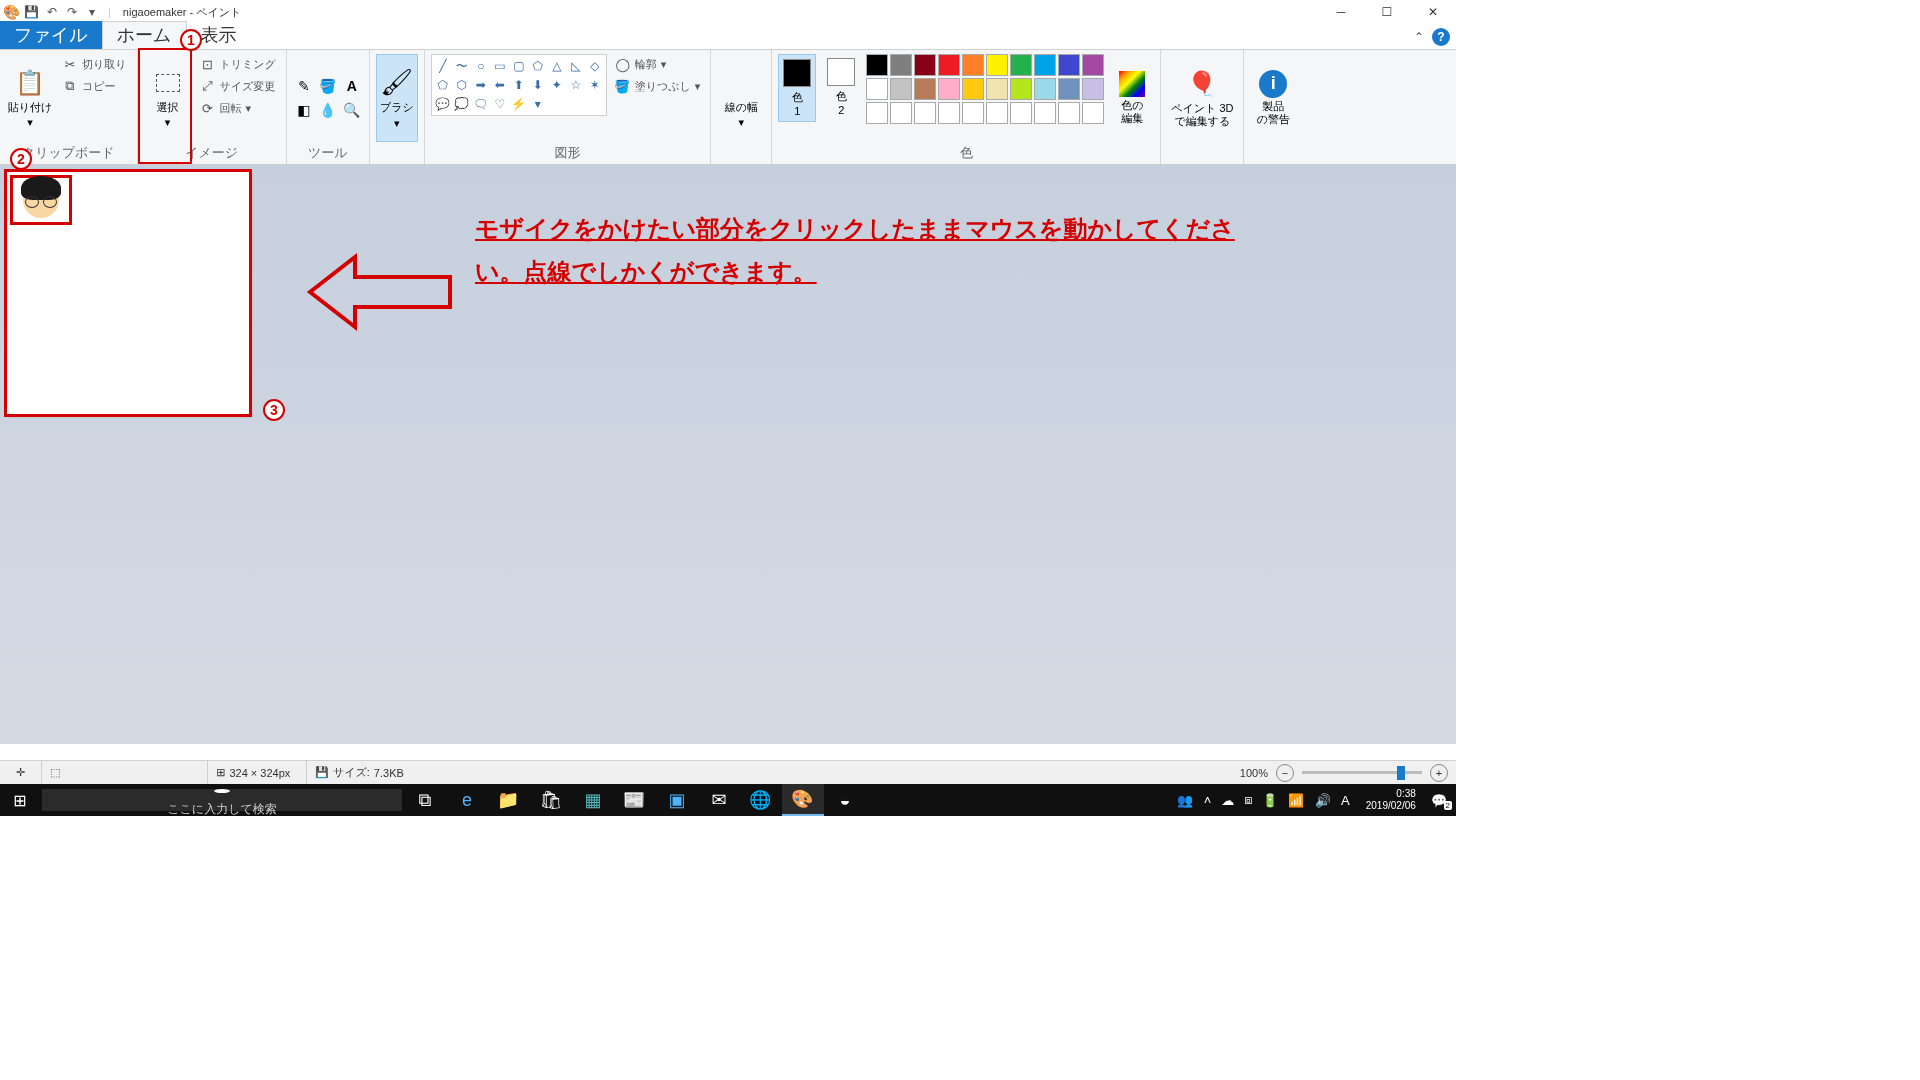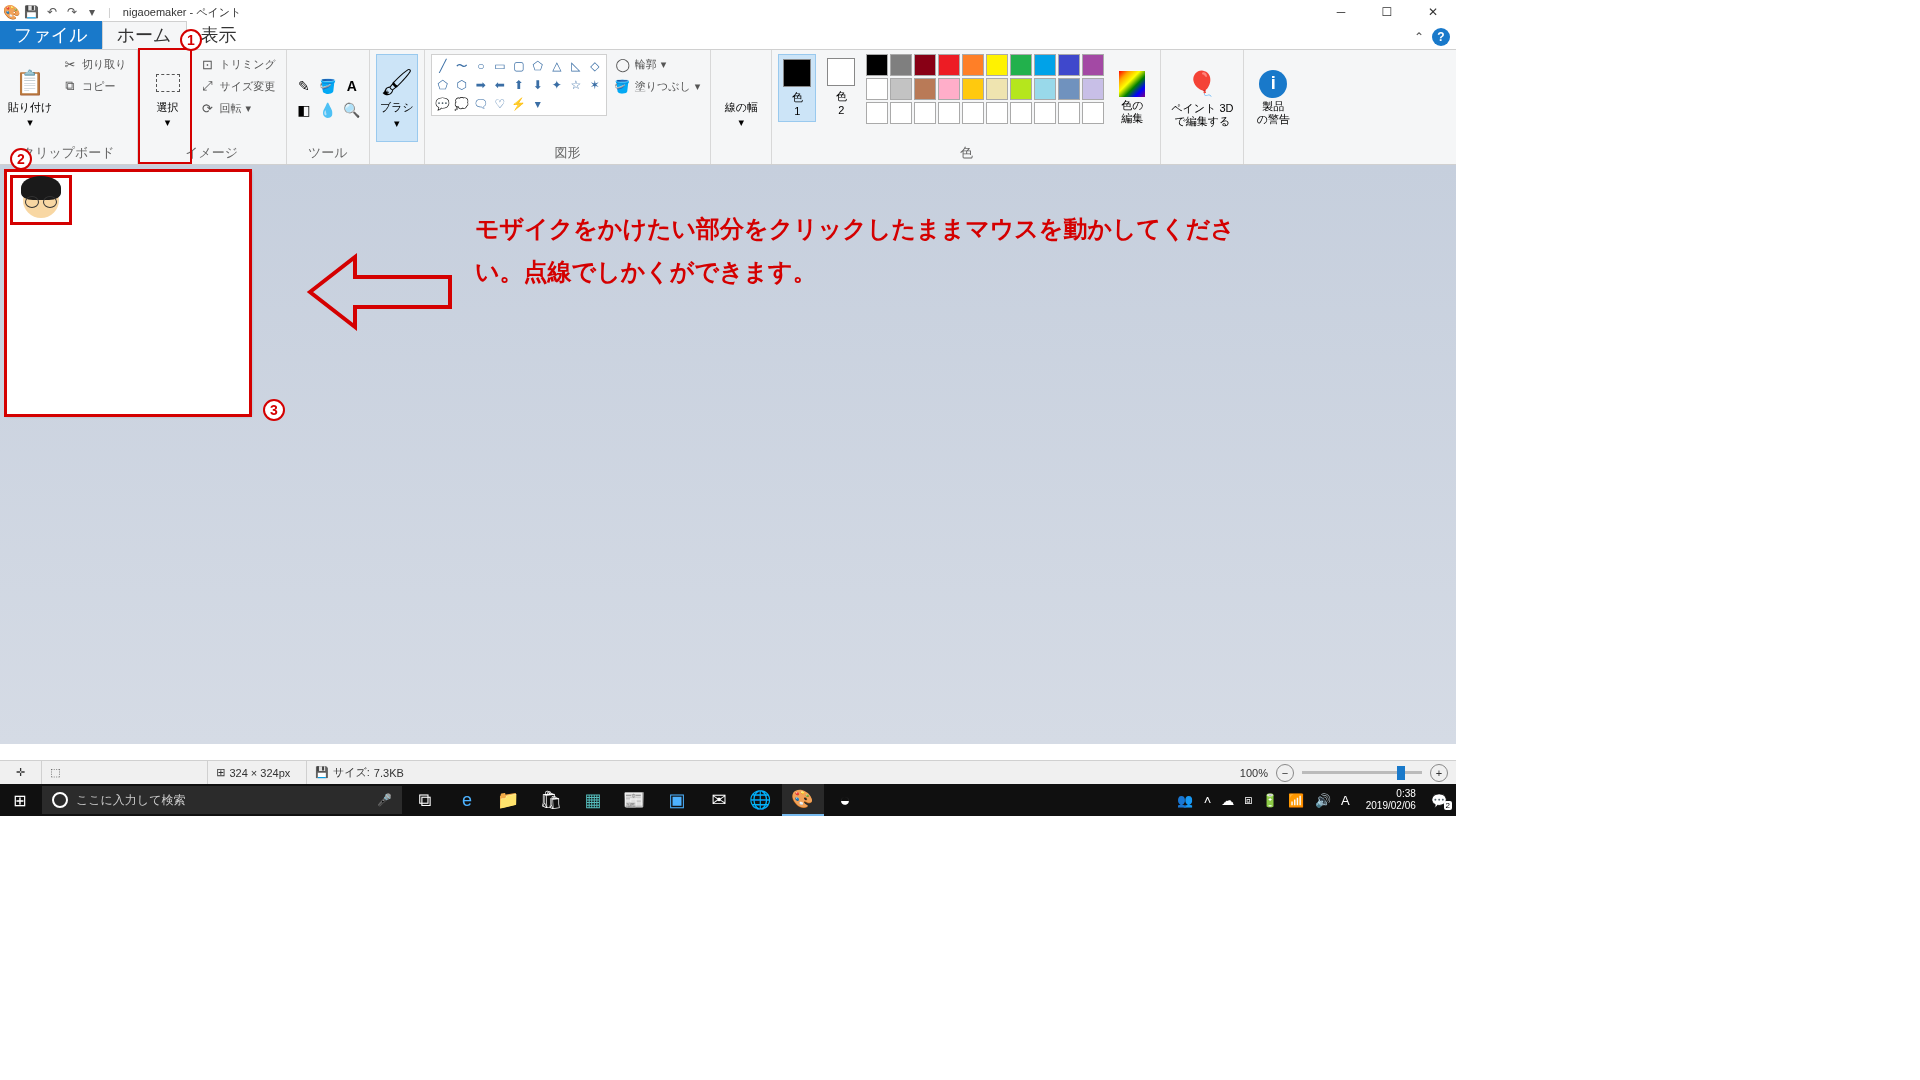--- a/index.html
+++ b/index.html
@@ -60,35 +60,35 @@
 .avatar-head { width: 36px; height: 36px; border-radius: 50%; background: #f8d7a3; position: relative; }
 .avatar-hair { position: absolute; top: -6px; left: -2px; width: 40px; height: 24px; background: #1a1a1a; border-radius: 50% 50% 30% 30%; }
 .avatar-glasses { position: absolute; top: 14px; left: 2px; width: 32px; height: 10px; display: flex; justify-content: space-between; }
 .avatar-glasses::before, .avatar-glasses::after { content: ''; width: 12px; height: 10px; border: 1.5px solid #333; border-radius: 50%; }
 
 .circled-num { display: inline-flex; width: 22px; height: 22px; border: 2px solid #d40000; border-radius: 50%; align-items: center; justify-content: center; color: #d40000; font-weight: bold; font-size: 14px; position: absolute; background: #fff; }
 .num1 { top: 29px; left: 180px; z-index: 10; }
 .num2 { top: 148px; left: 10px; z-index: 10; }
 .num3 { top: 398px; left: 263px; z-index: 10; }
 
-.instruction { position: absolute; color: #d40000; font-weight: bold; font-size: 24px; line-height: 1.8; }
+.instruction { position: absolute; color: #d40000; font-weight: bold; font-size: 24px; line-height: 1.8; text-decoration: underline; }
 .arrow-left { position: absolute; top: 245px; left: 300px; }
 .arrow-left svg { width: 160px; height: 100px; }
 
 .statusbar { position: absolute; bottom: 32px; left: 0; right: 0; height: 24px; background: #f0f0f0; border-top: 1px solid #d0d0d0; display: flex; align-items: center; font-size: 11px; color: #333; padding: 0 8px; gap: 16px; }
 .status-item { display: flex; align-items: center; gap: 4px; border-left: 1px solid #d0d0d0; padding-left: 8px; height: 100%; }
 .status-item:first-child { border: none; }
 .status-right { margin-left: auto; display: flex; align-items: center; gap: 8px; }
 .zoom-slider { width: 120px; height: 3px; background: #bbb; position: relative; }
 .zoom-thumb { position: absolute; left: 95px; top: -5px; width: 8px; height: 14px; background: #1979ca; }
 .zoom-btn { width: 18px; height: 18px; border: 1px solid #888; border-radius: 50%; display: flex; align-items: center; justify-content: center; cursor: pointer; font-size: 11px; }
 
 .taskbar { position: absolute; bottom: 0; left: 0; right: 0; height: 32px; background: #101010; display: flex; align-items: center; color: #fff; font-size: 12px; }
 .taskbar .start { width: 40px; height: 100%; display: flex; align-items: center; justify-content: center; cursor: pointer; font-size: 16px; }
-.taskbar .search-box { height: 28px; width: 360px; background: #2b2b2b; display: flex; align-items: center; gap: 8px; padding: 0 10px; margin: 0 2px; }
+.taskbar .search-box { height: 22px; width: 360px; background: #2b2b2b; display: flex; align-items: center; gap: 8px; padding: 0 10px; margin: 0 2px; flex-direction: column; }
 .taskbar .cortana-icon { width:16px; height:16px; border:2px solid #fff; border-radius:50%; }
 .taskbar .mic-icon { margin-left: auto; }
 .taskbar .task-icons { display: flex; height: 100%; }
 .taskbar .task-icon { width: 42px; height: 100%; display: flex; align-items: center; justify-content: center; cursor: pointer; font-size: 18px; }
 .taskbar .task-icon.active { border-bottom: 2px solid #76b9ed; background: #2a2a2a; }
 .taskbar .tray { margin-left: auto; display: flex; align-items: center; gap: 10px; padding: 0 8px; font-size: 13px; }
 .taskbar .clock { text-align: right; font-size: 10px; line-height: 1.2; padding: 0 6px; }
 .notif-badge { position: relative; }
 .notif-badge .b { position: absolute; bottom: -2px; right: -4px; background: #fff; color: #000; font-size: 8px; border-radius: 2px; padding: 0 2px; }
 

